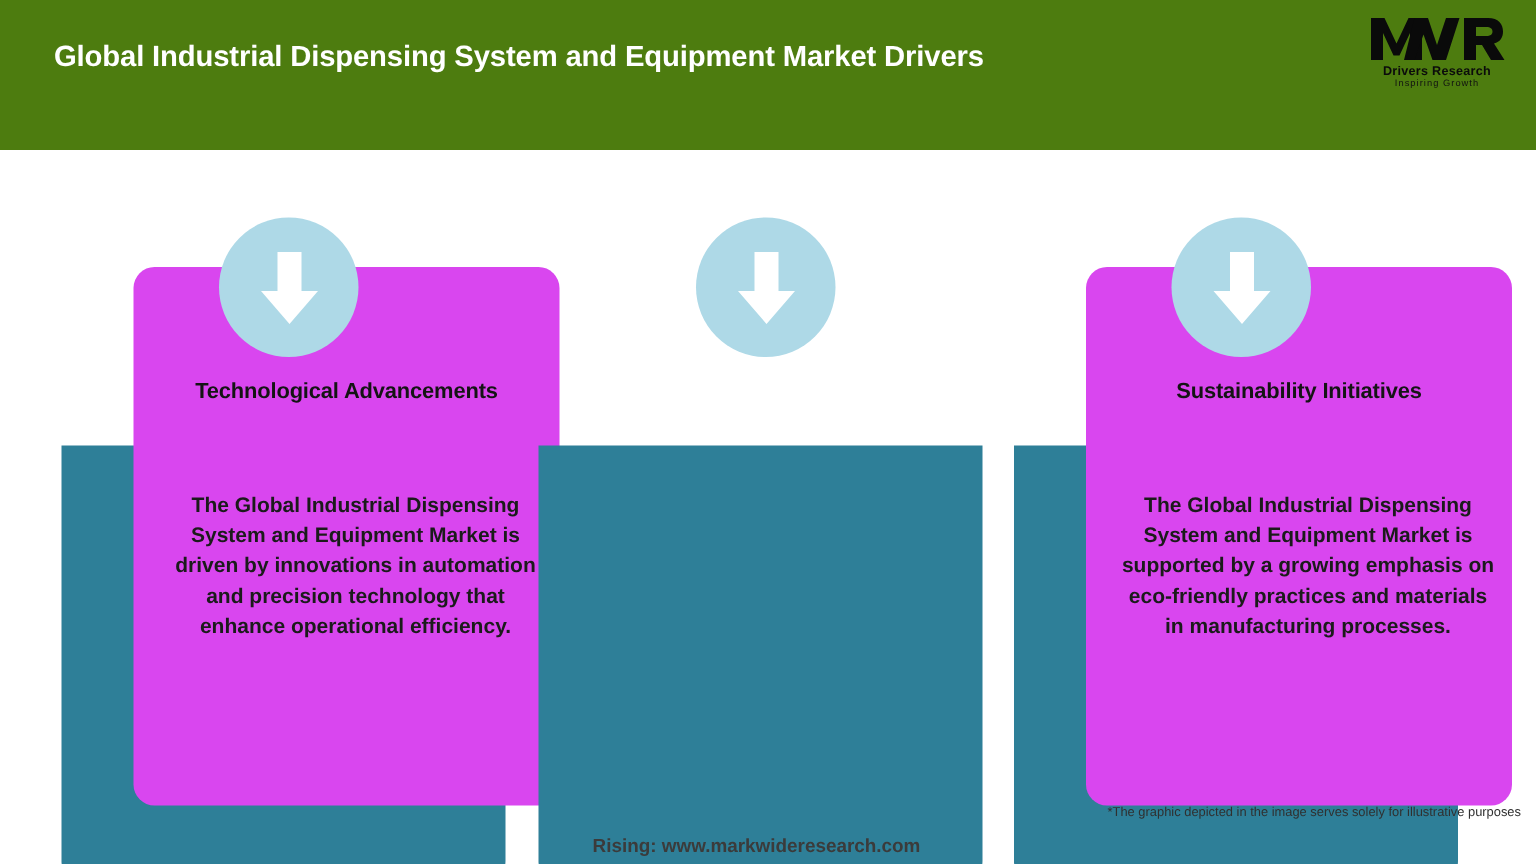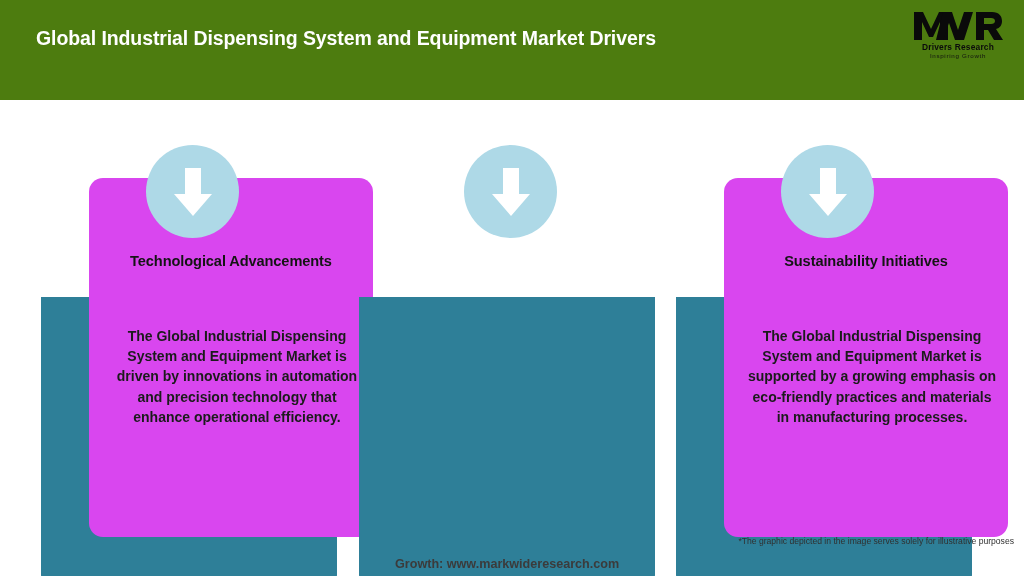--- a/index.html
+++ b/index.html
@@ -226,14 +226,14 @@
     </div>
     <div class="circle">
       <svg width="42" height="52" viewBox="0 0 42 52">
         <polygon points="13,2 29,2 29,28 40,28 21,50 2,28 13,28" fill="#ffffff"></polygon>
       </svg>
     </div>
   </div>
 
 </div>
 
-<div class="footer-source">Growth: www.markwideresearch.com</div>
+<div class="footer-source">Rising: www.markwideresearch.com</div>
 <div class="footer-note">*The graphic depicted in the image serves solely for illustrative purposes</div>
 
 </body></html>

